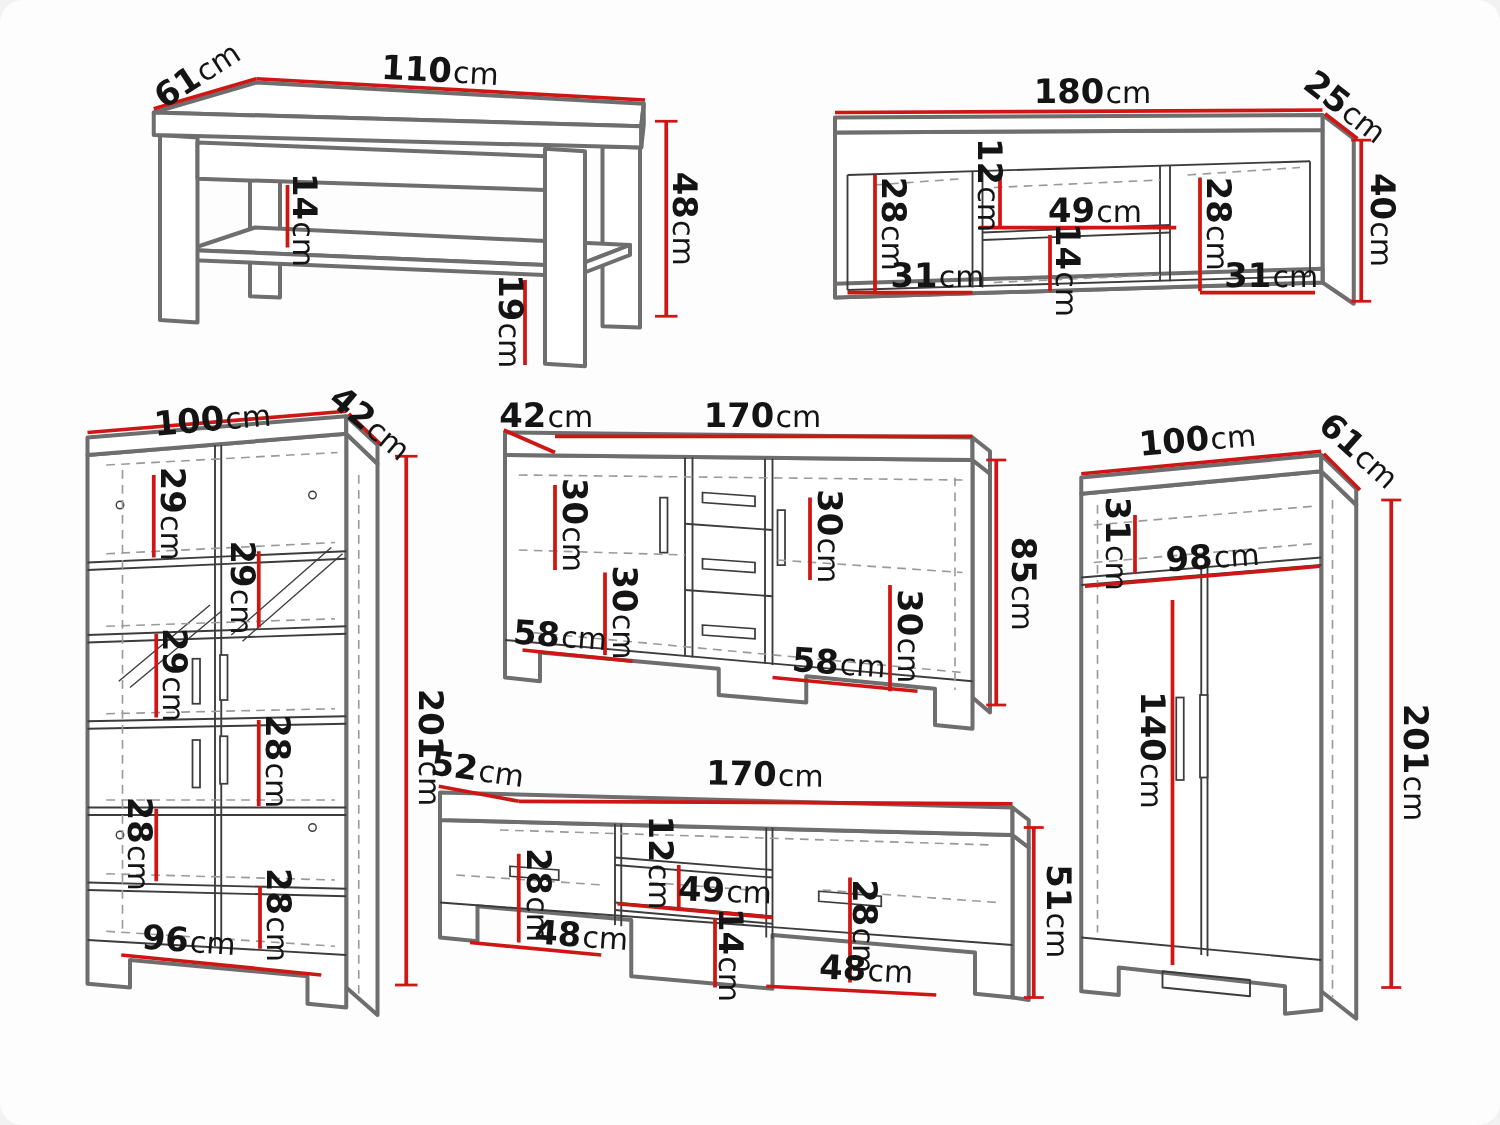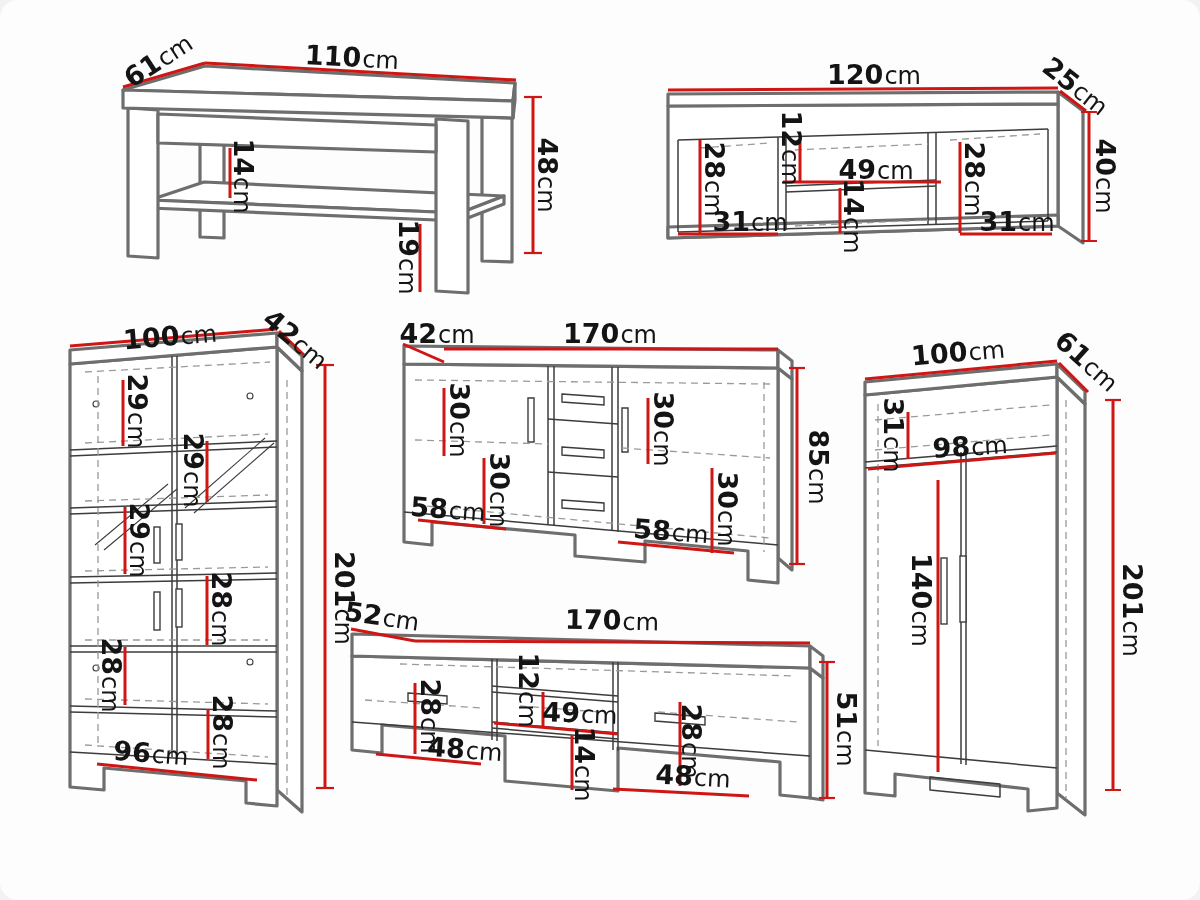--- a/index.html
+++ b/index.html
@@ -240,21 +240,21 @@
     </g>
   </g>
 </svg>
 
 <div class="dim" style="left:158px;top:60px;--r:-33deg"><span class="n">61</span><span class="u">cm</span></div>
 <div class="dim" style="left:352px;top:57px;--r:3deg"><span class="n">110</span><span class="u">cm</span></div>
 <div class="dim" style="left:547px;top:175px;--r:90deg"><span class="n">48</span><span class="u">cm</span></div>
 <div class="dim" style="left:243px;top:176px;--r:90deg"><span class="n">14</span><span class="u">cm</span></div>
 <div class="dim" style="left:408px;top:257px;--r:90deg"><span class="n">19</span><span class="u">cm</span></div>
 
-<div class="dim" style="left:874px;top:74px"><span class="n">120</span><span class="u">cm</span></div>
+<div class="dim" style="left:874px;top:74px"><span class="n">180</span><span class="u">cm</span></div>
 <div class="dim" style="left:1076px;top:86px;--r:38deg"><span class="n">25</span><span class="u">cm</span></div>
 <div class="dim" style="left:1105px;top:176px;--r:90deg"><span class="n">40</span><span class="u">cm</span></div>
 <div class="dim" style="left:714px;top:179px;--r:90deg"><span class="n">28</span><span class="u">cm</span></div>
 <div class="dim" style="left:750px;top:221px"><span class="n">31</span><span class="u">cm</span></div>
 <div class="dim" style="left:791px;top:148px;--r:90deg"><span class="n">12</span><span class="u">cm</span></div>
 <div class="dim" style="left:876px;top:169px"><span class="n">49</span><span class="u">cm</span></div>
 <div class="dim" style="left:853px;top:216px;--r:90deg"><span class="n">14</span><span class="u">cm</span></div>
 <div class="dim" style="left:974px;top:179px;--r:90deg"><span class="n">28</span><span class="u">cm</span></div>
 <div class="dim" style="left:1017px;top:221px"><span class="n">31</span><span class="u">cm</span></div>
 

